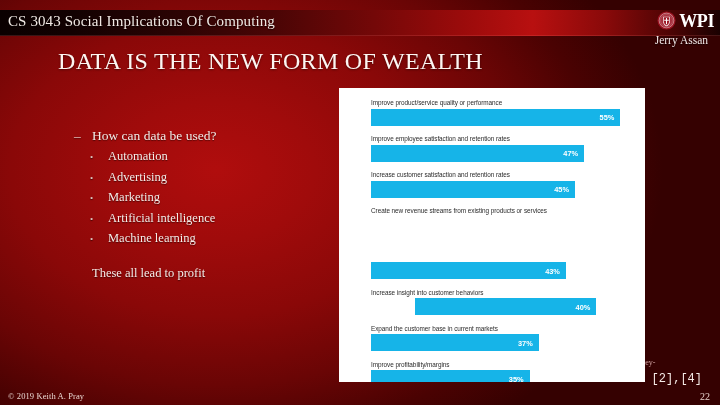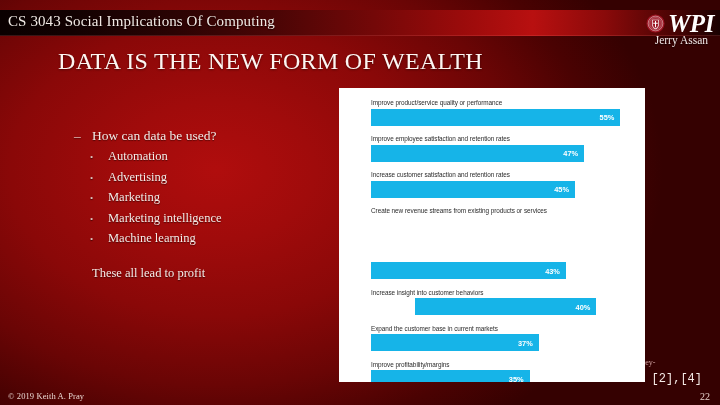--- a/index.html
+++ b/index.html
@@ -39,26 +39,25 @@
   
   #wpi-logo {
     position: absolute;
     right: 6px; top: 1px;
     display: flex;
     align-items: center;
     gap: 3px;
   }
   #wpi-seal { display:block; }
   #wpi-wordmark {
-    font-size: 25px;
+    font-size: 18px;
     font-weight: bold;
     color: #ffffff;
     letter-spacing: -0.4px;
     line-height: 1;
-    font-style: italic;
   }
   
   #author {
     position: absolute;
     right: 12px; top: 34px;
     font-size: 11.5px;
     color: #f3e7e7;
     text-shadow: 0 1px 1px rgba(0,0,0,0.6);
   }
   
@@ -217,21 +216,21 @@
     <div class="lvl2">
       <span class="dot">•</span>
       <span>Advertising</span>
     </div>
     <div class="lvl2">
       <span class="dot">•</span>
       <span>Marketing</span>
     </div>
     <div class="lvl2">
       <span class="dot">•</span>
-      <span>Marketing intelligence</span>
+      <span>Artificial intelligence</span>
     </div>
     <div class="lvl2">
       <span class="dot">•</span>
       <span>Machine learning</span>
     </div>
 
     <div id="closing-line">These all lead to profit</div>
   </div>
 
   <div id="source-url">data-money-</div>

